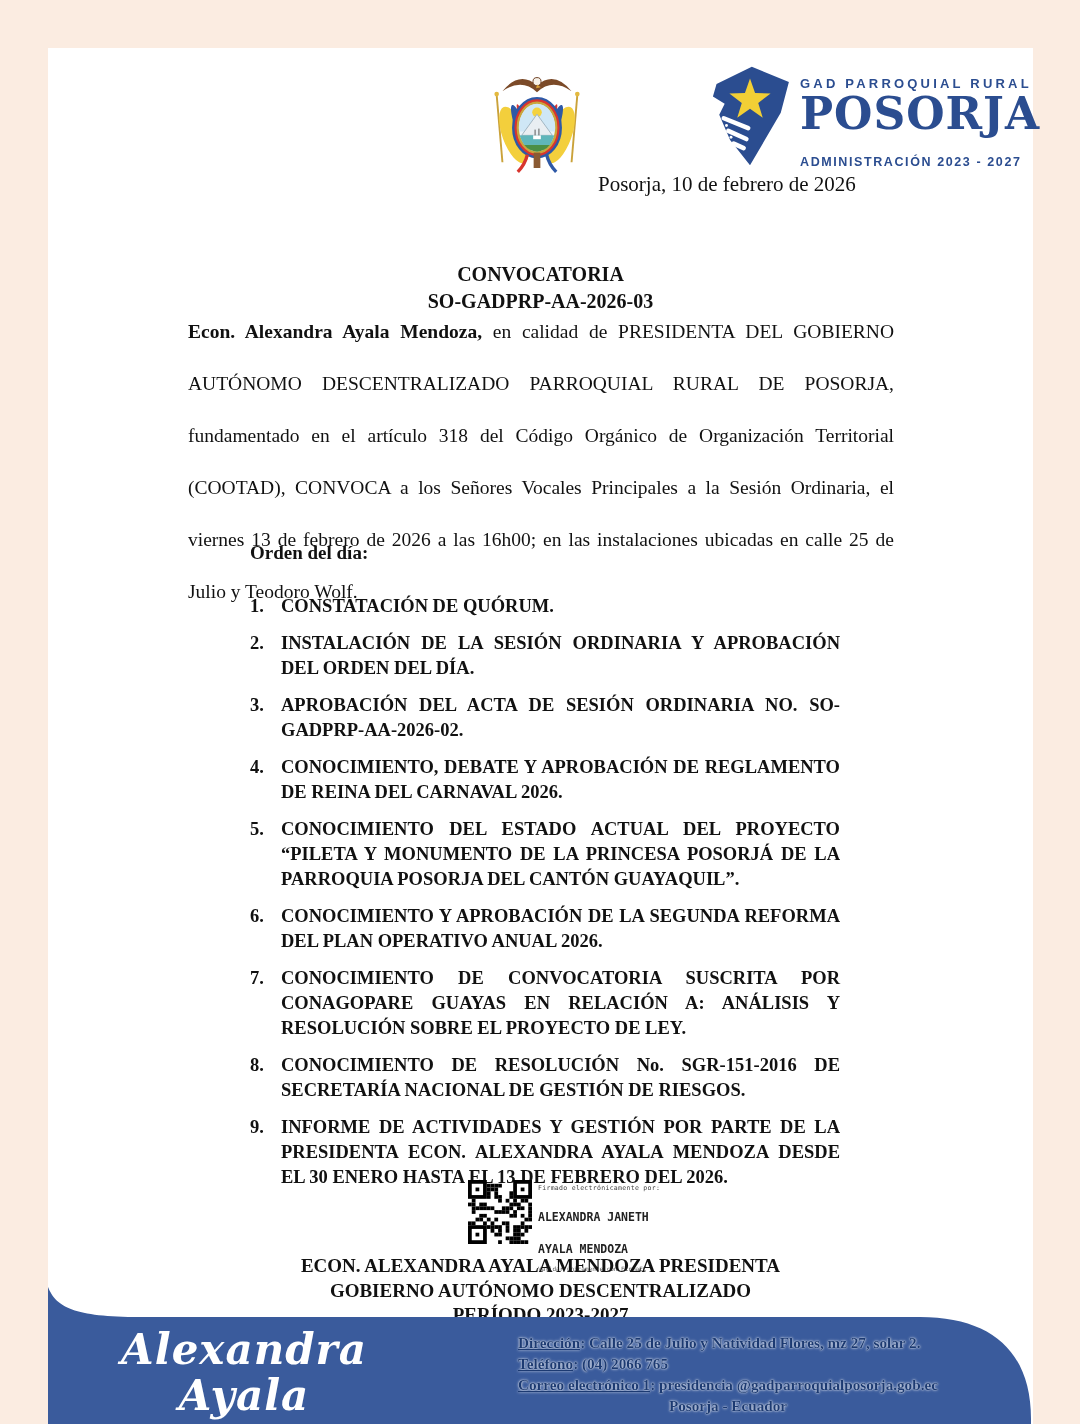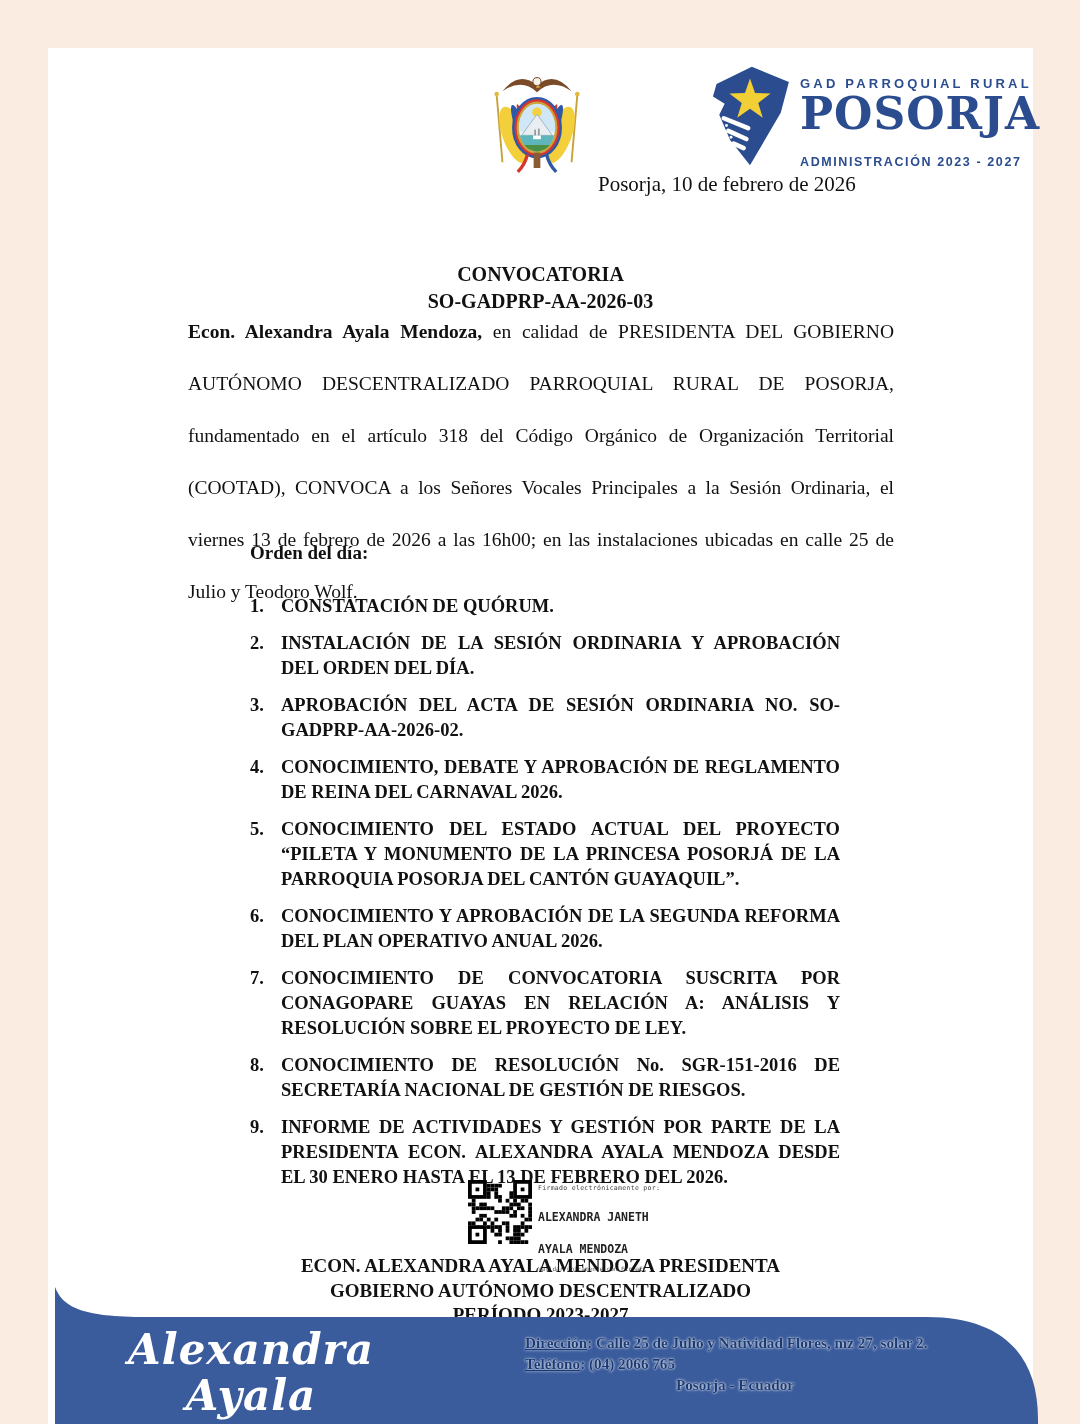--- a/index.html
+++ b/index.html
@@ -43,21 +43,21 @@
   .stamp-text { position:absolute; left:490px; top:1136px; font-family:"DejaVu Sans Mono", monospace; color:#222; }
   .stamp-small { font-size:6.5px; color:#444; letter-spacing:.3px; }
   .stamp-name { font-size:11.5px; font-weight:bold; line-height:14px; margin-top:18px; }
   .stamp-small2 { font-size:6px; color:#555; margin-top:9px; }
 
   
   .sig-block { position:absolute; left:0; top:1186px; width:100%; text-align:center;
                font-weight:bold; font-size:19px; line-height:24.5px;margin-top:20px; }
 
   
-  .footer { position:absolute; left:7px; top:1239px; width:848px; height:137px; }
+  .footer { position:absolute; left:0; top:1239px; width:848px; height:137px; }
   .footer-shape { position:absolute; left:0; top:0; width:985px; height:137px; }
   .footer-left { position:absolute; left:56px; top:40px; width:280px; text-align:center; color:#fff; }
   .script-sig { font-family:"DejaVu Serif", serif; font-style:italic; font-weight:bold;
                 font-size:42px; line-height:46px; letter-spacing:1px; }
   .footer-role { font-family:"Liberation Sans", sans-serif; font-style:italic; font-size:23px;
                  letter-spacing:2.5px; color:#d5deef; margin-top:3px; }
   .contact { position:absolute; left:470px; top:45px; width:470px;
              font-size:15.2px; font-weight:bold; color:#1c3a72; line-height:21px;
              text-shadow:0 0 3px rgba(255,255,255,.95), 0 0 1px #ffffff; }
   .contact-label { text-decoration:underline;font-family:Liberation Serif, serif; }
@@ -316,17 +316,18 @@
       <path d="M0,0 C8,20 26,30 92,30 L872,30 C945,30 983,66 983,132 L983,137 L0,137 Z" fill="#3a5b9c"></path>
     </svg>
     <div class="footer-left">
       <div class="script-sig">Alexandra Ayala</div>
       <div class="footer-role">Presidenta 2023 - 2027</div>
 
     </div>
     <div class="contact">
       <div><span class="contact-label">Dirección</span><span>: Calle 25 de Julio y Natividad Flores, mz 27, solar 2.</span></div>
       <div><span class="contact-label">Teléfono</span><span>: (04) 2066 765</span></div>
+      <div><span class="contact-label">Correo electrónico 1</span><span>: presidencia @gadparroquialposorja.gob.ec</span></div>
       <div class="contact-loc">Posorja - Ecuador</div>
     </div>
   </div>
 
 </div>
 
 </body></html>

